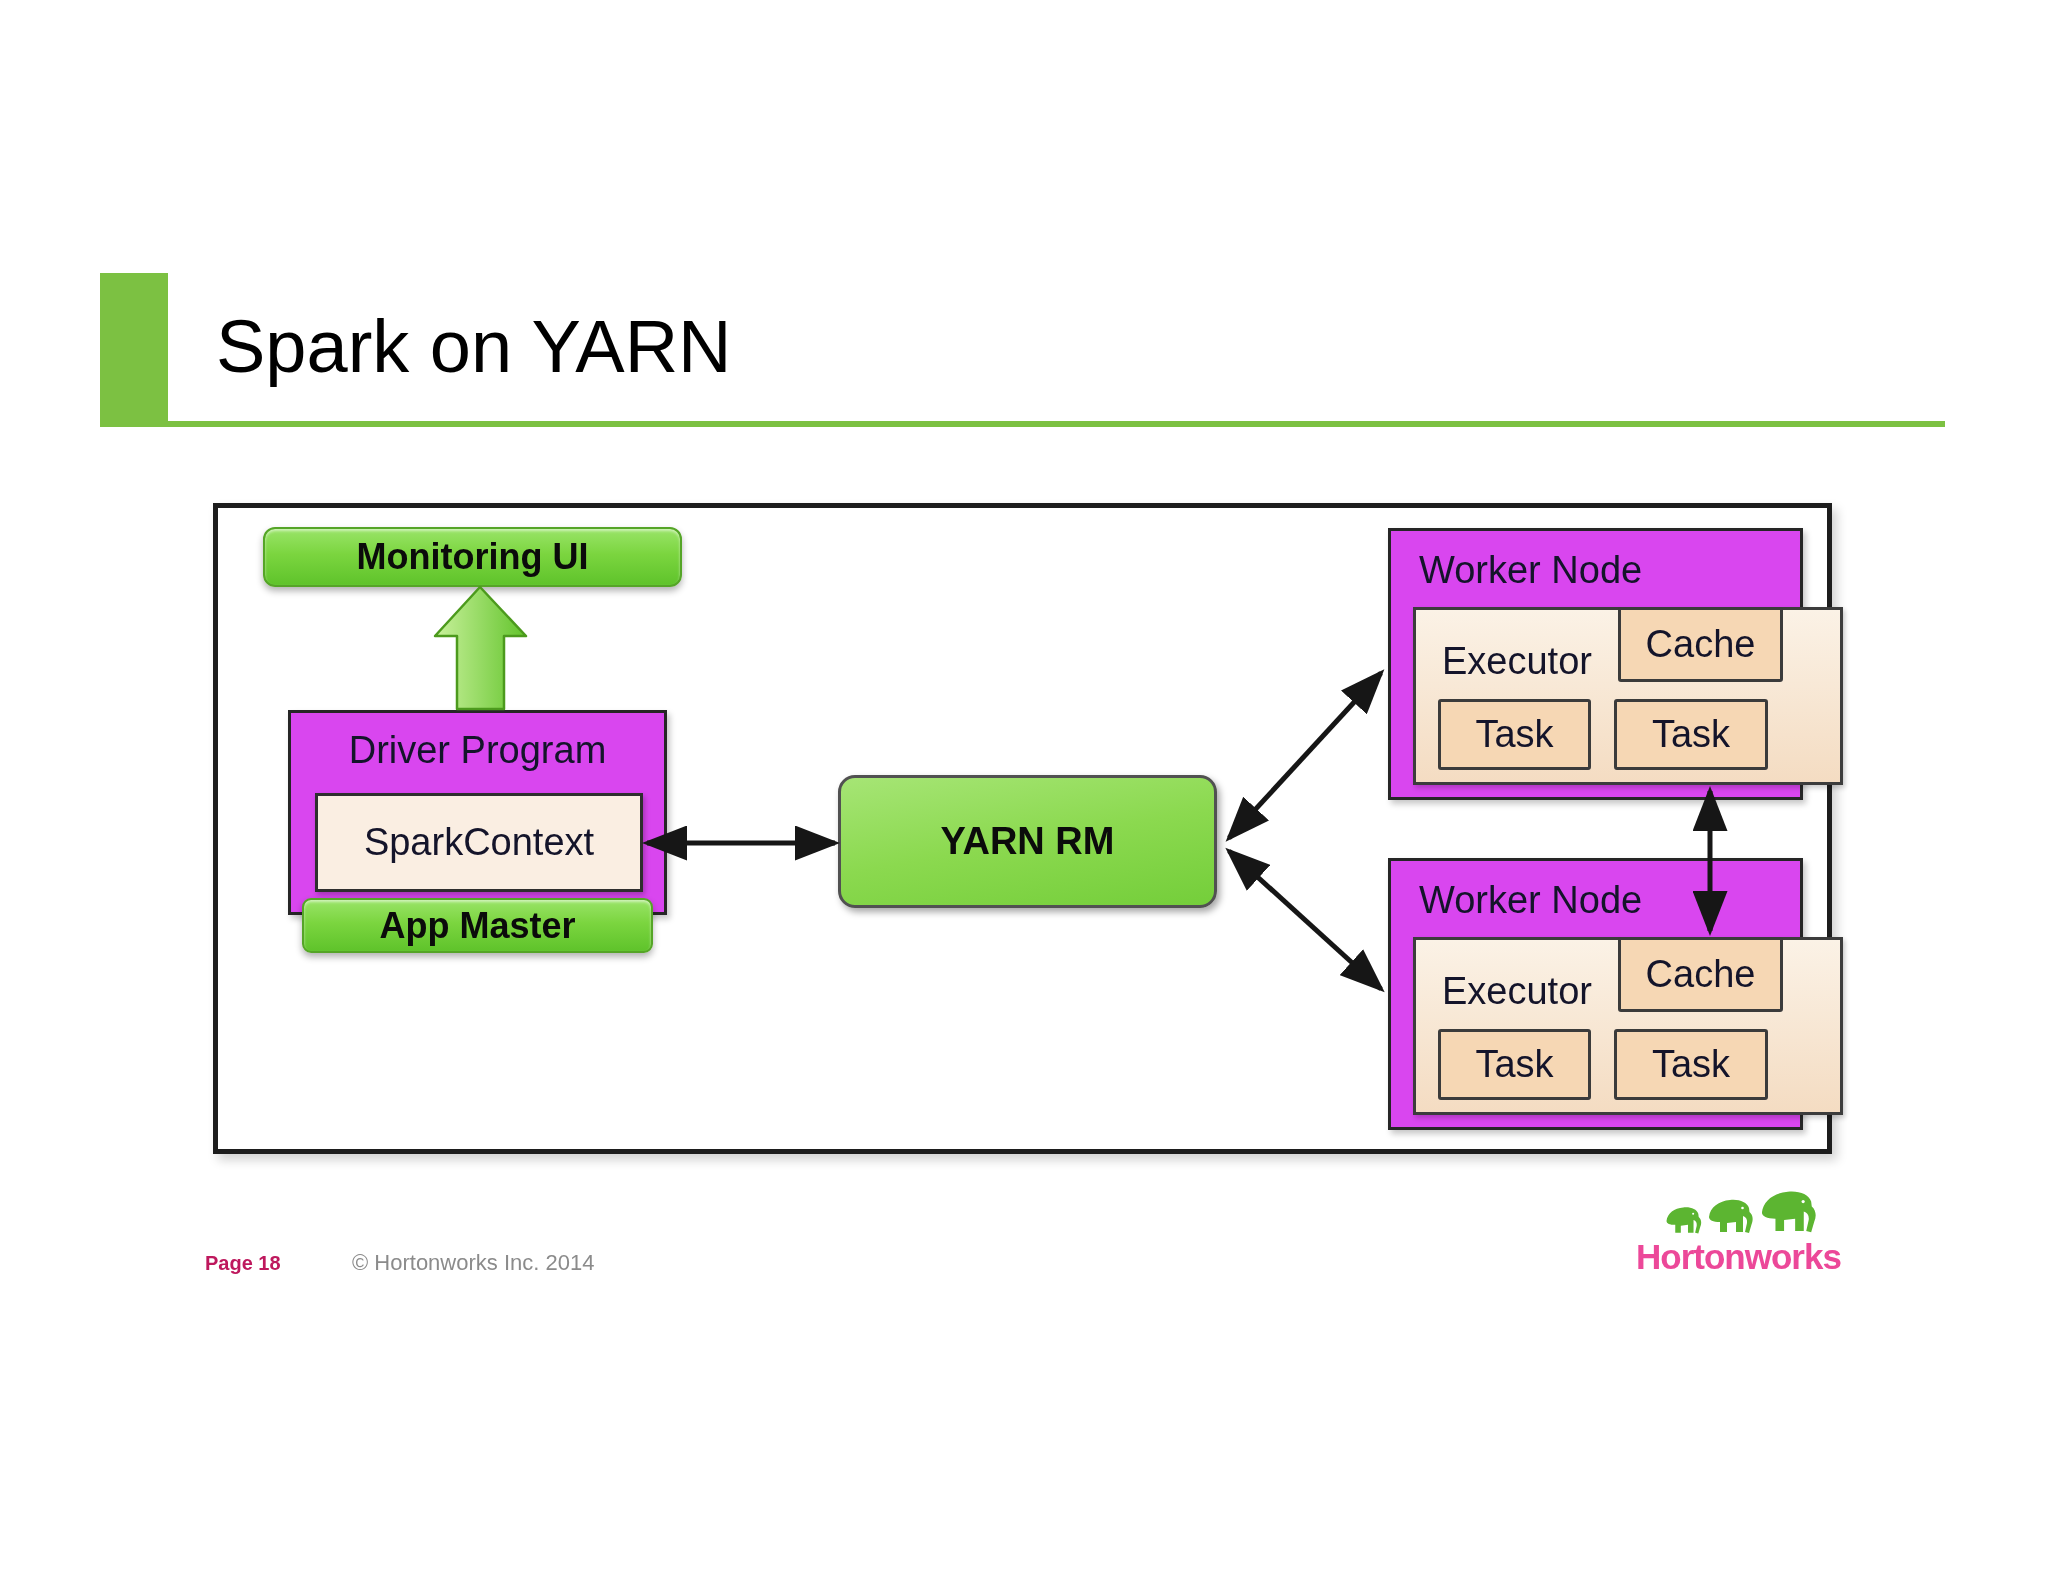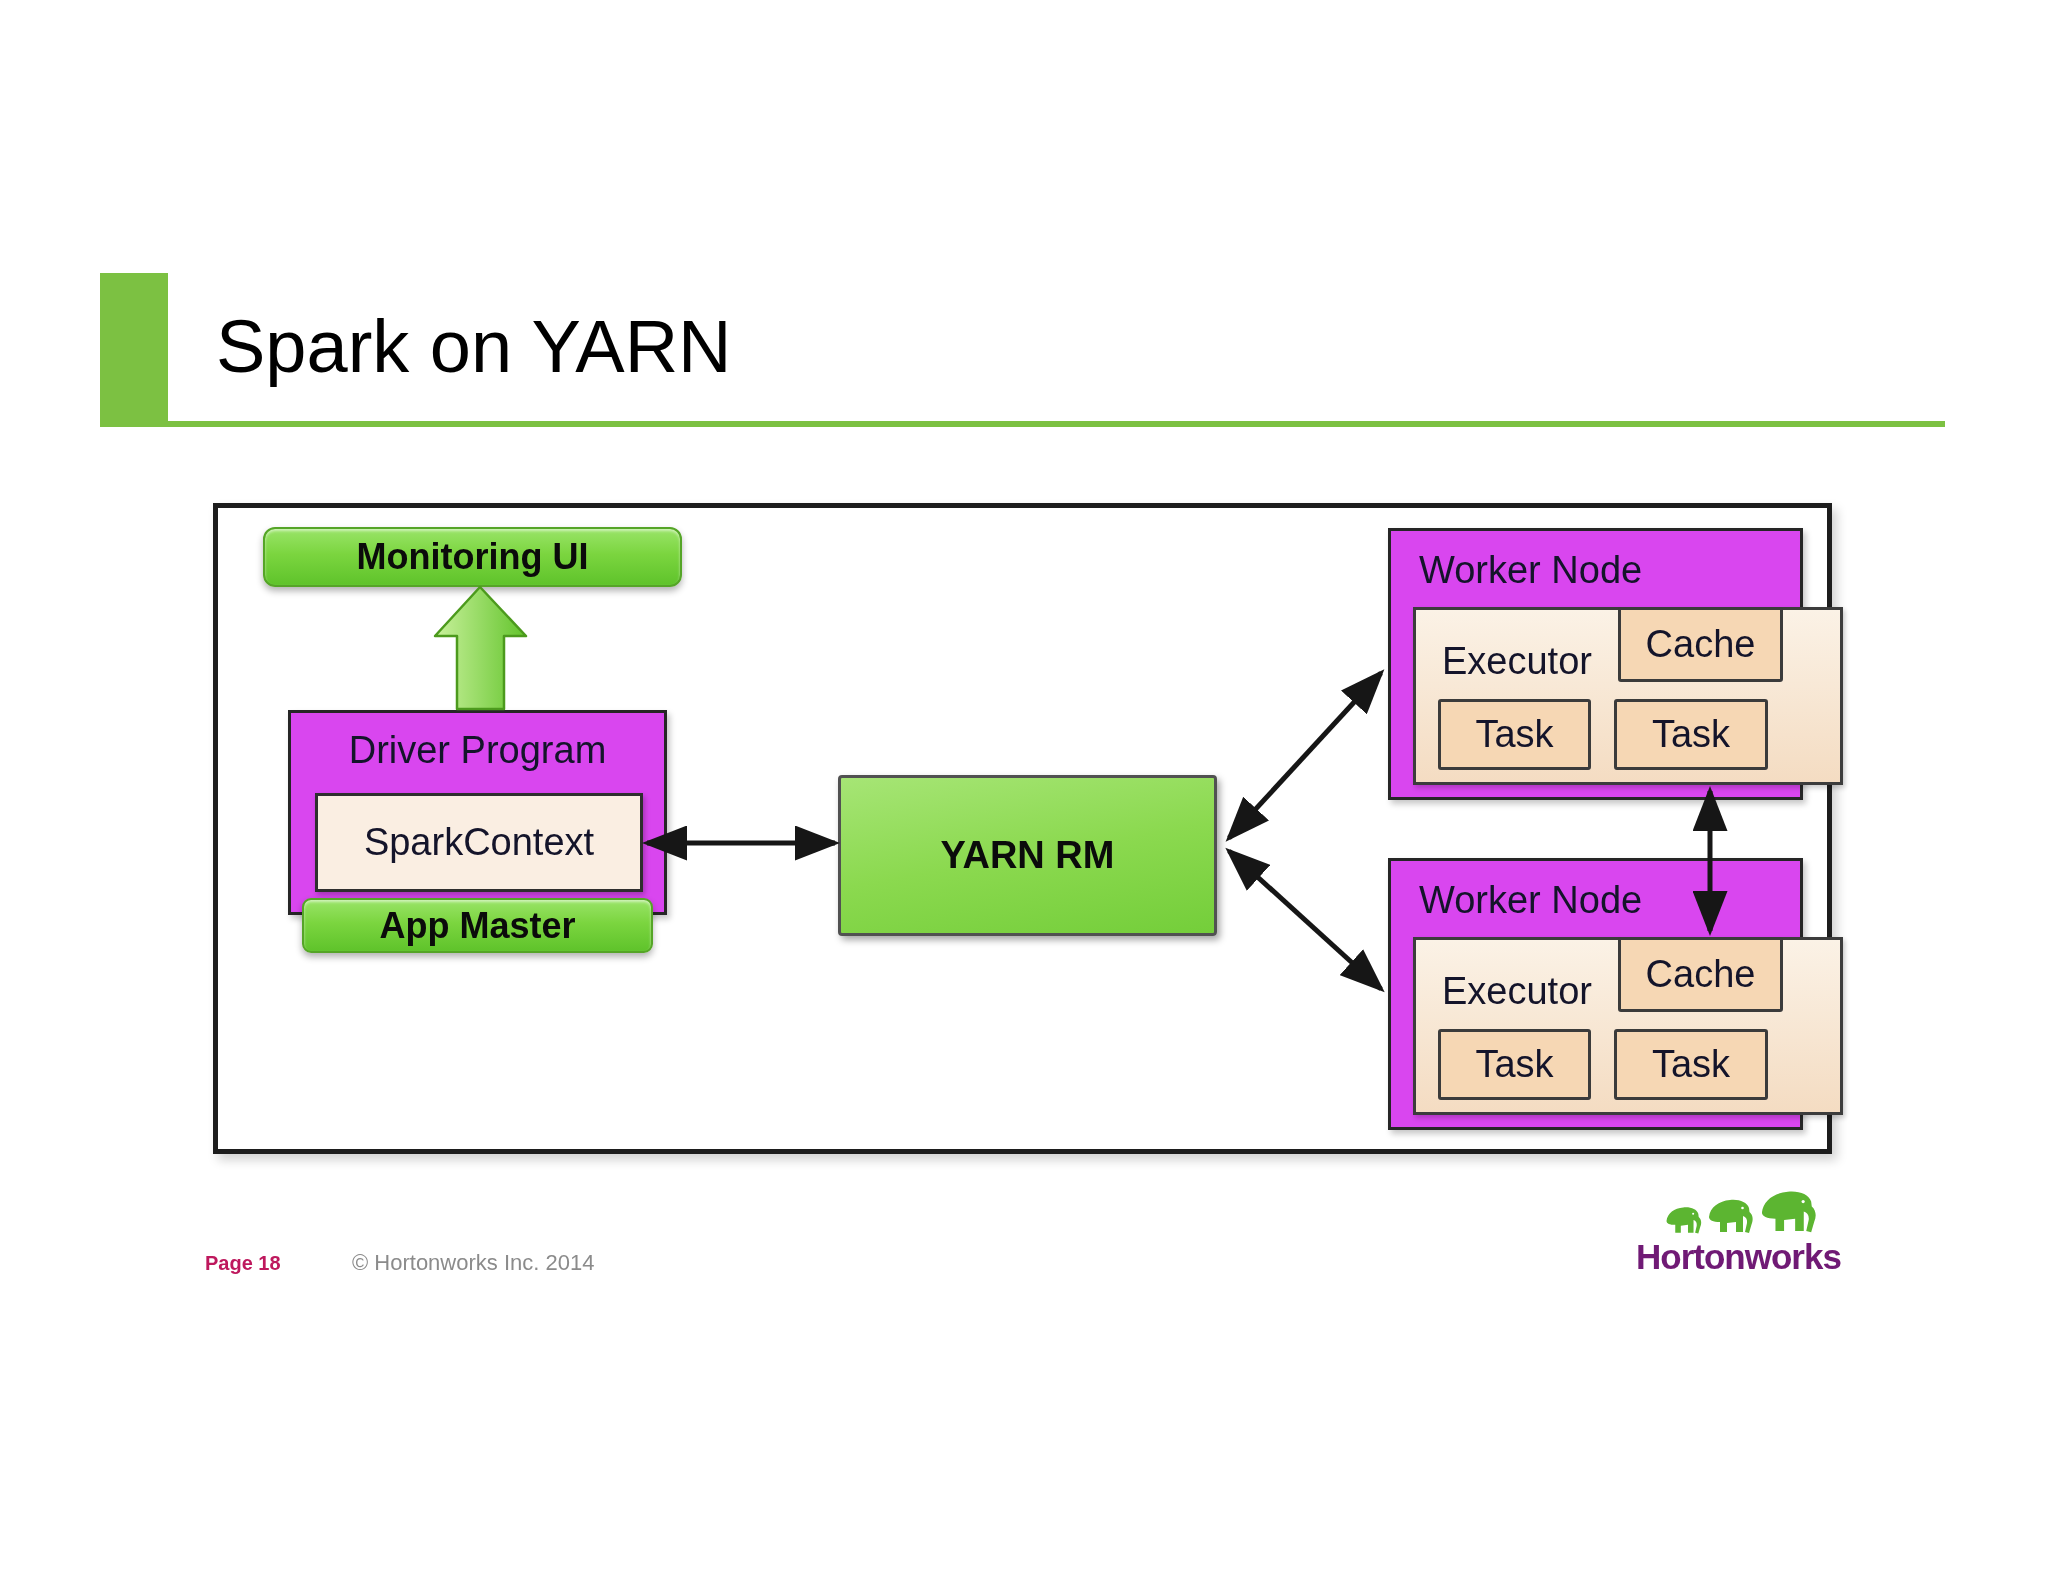--- a/index.html
+++ b/index.html
@@ -25,21 +25,21 @@
   .green-btn{
     position:absolute;display:flex;align-items:center;justify-content:center;
     background:linear-gradient(180deg,#99e468 0%,#7bd53f 45%,#5fc32b 100%);
     border:2px solid #55a527;box-sizing:border-box;
     box-shadow:0 4px 7px rgba(0,0,0,0.30), inset 0 2px 3px rgba(255,255,255,0.55);
     color:#0b0b0b;font-weight:700;font-size:36px;
   }
   .monitoring{left:45px;top:19px;width:419px;height:60px;border-radius:12px;}
   .appmaster{left:84px;top:390px;width:351px;height:55px;border-radius:9px;z-index:6;}
   .yarn{
-    left:620px;top:267px;width:379px;height:161px;border-radius:4px;
+    left:620px;top:267px;width:379px;height:133px;border-radius:17px;
     background:linear-gradient(170deg,#a6e575 0%,#8bd94f 50%,#74ce3a 100%);
     border:3px solid #515151;font-size:38px;
     box-shadow:3px 4px 7px rgba(0,0,0,0.35);
   }
   
   .block-arrow{position:absolute;left:212px;top:76px;width:101px;height:128px;z-index:5;}
   
   .white-box{
     position:absolute;background:#d946ef;border:3px solid #262626;box-sizing:border-box;
     box-shadow:3px 4px 6px rgba(0,0,0,0.22);
@@ -71,21 +71,21 @@
   .task-1{left:22px;top:89px;width:153px;height:71px;}
   .task-2{left:198px;top:89px;width:154px;height:71px;}
   
   .connectors{position:absolute;left:0;top:0;width:1609px;height:641px;z-index:8;pointer-events:none;}
   
   .footer-page{position:absolute;left:205px;top:1252px;font-size:20px;font-weight:700;color:#be185d;}
   .footer-copy{position:absolute;left:352px;top:1250px;font-size:22px;font-weight:400;color:#8b8b8b;}
   
   .logo{position:absolute;left:1636px;top:1186px;width:220px;}
   .logo-elephants{display:flex;align-items:flex-end;gap:2px;margin-left:28px;height:50px;}
-  .logo-text{font-size:35px;font-weight:800;color:#701a75;letter-spacing:-1px;margin-top:1px;white-space:nowrap;}
+  .logo-text{font-size:35px;font-weight:800;color:#ec4899;letter-spacing:-1px;margin-top:1px;white-space:nowrap;}
 </style>
 </head>
 <body>
 
 <div class="canvas">
 
   <div class="accent-bar"></div>
   <div class="title-underline"></div>
   <div class="page-title">Spark on YARN</div>
 

